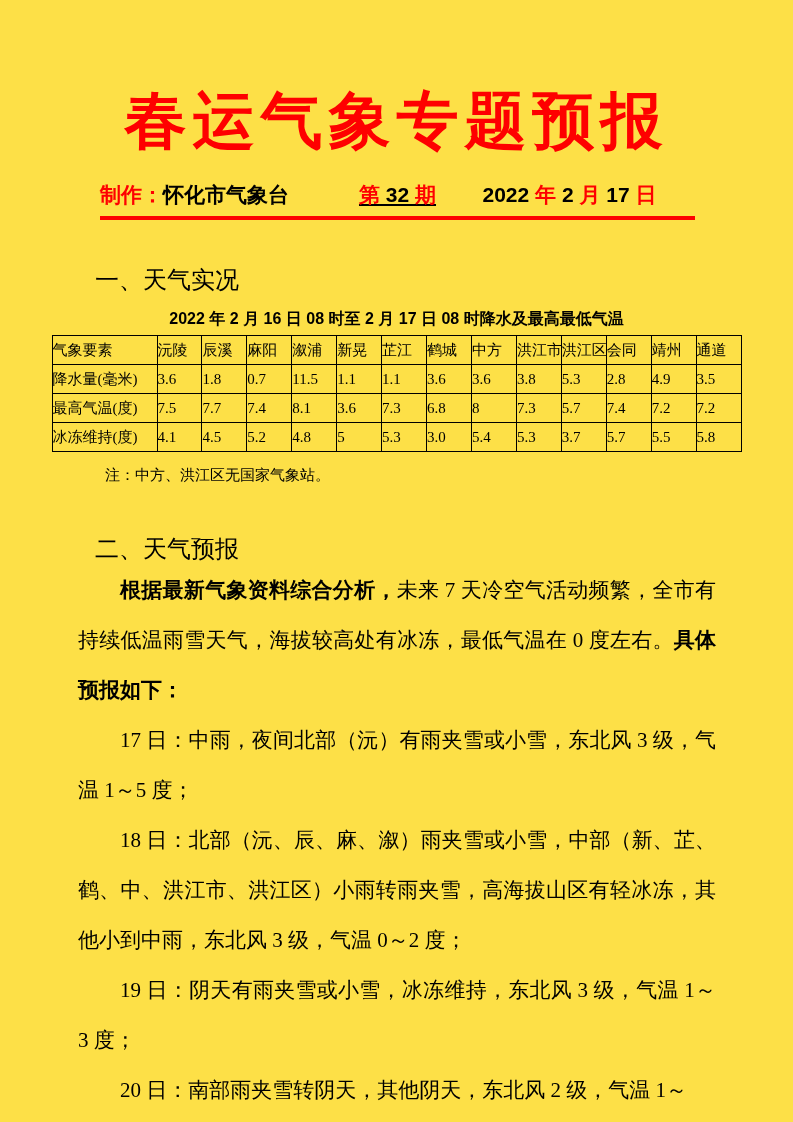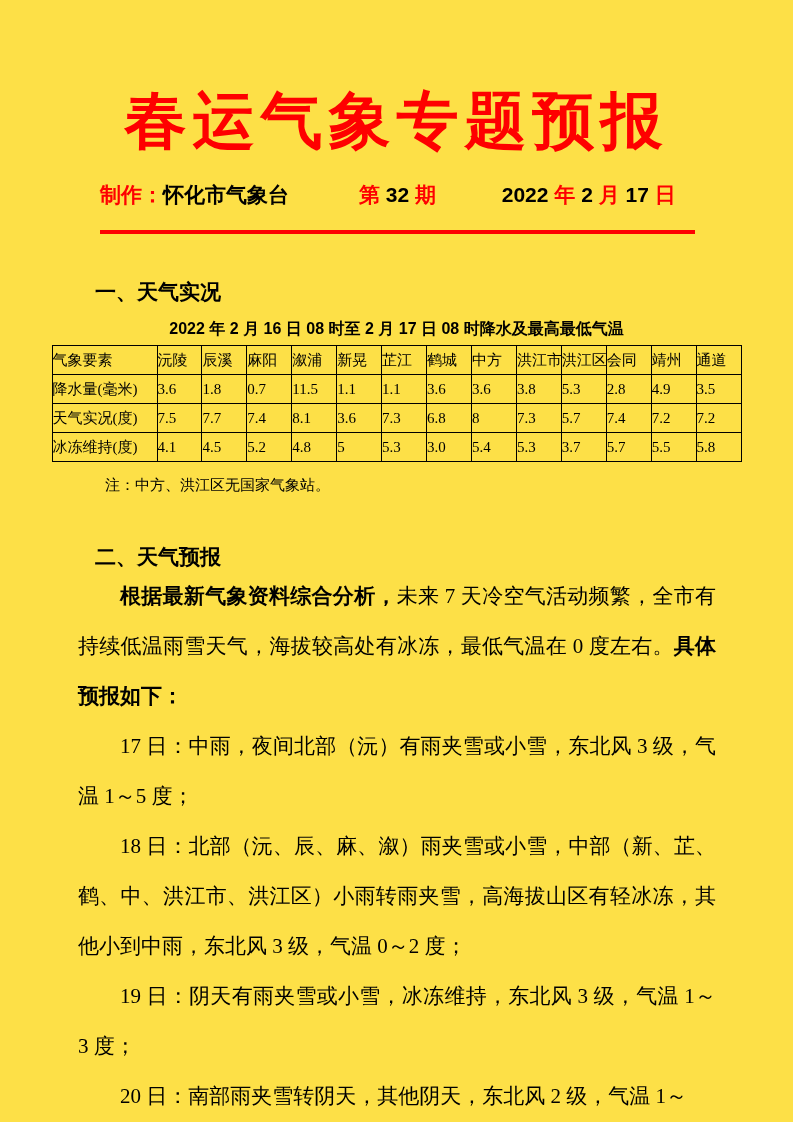--- a/index.html
+++ b/index.html
@@ -9,31 +9,31 @@
     font-family: "Liberation Serif", serif;
   }
   .doc-title {
     margin-top: 86px; text-align: center;
     color: #fe0000; font-size: 62px; font-weight: 700;
     letter-spacing: 6px; line-height: 1.15;
     font-family: "Liberation Serif", serif; white-space: nowrap;
   }
   .meta-row {
     display: flex; align-items: baseline;
-    margin: 24px 98px 0 100px; padding-bottom: 21px;
+    margin: 24px 98px 0 100px; padding-bottom: 7px;
     border-bottom: 4px solid #fe0000;
     font-family: "Liberation Sans", sans-serif;
     font-weight: 700; font-size: 21px; white-space: nowrap;
   }
   .meta-left  { flex: 1.25; text-align: left; }
-  .meta-center{ flex: 1;    text-align: center; }
-  .meta-right { flex: 1.25; text-align: center; }
+  .meta-center{ flex: 1;    text-align: center; text-decoration: underline; }
+  .meta-right { flex: 1.25; text-align: left; }
   .red { color: #fe0000; }
   .sec-heading {
-    margin: 44px 0 0 95px; font-size: 21px; font-weight: 700;
+    margin: 44px 0 0 95px; font-size: 24px; font-weight: 400;
     font-family: "Liberation Sans", sans-serif;
   }
   .sec-heading-2 { margin-top: 48px; }
   .table-title {
     margin-top: 13px; text-align: center;
     font-size: 16px; font-weight: 700;
     font-family: "Liberation Sans", sans-serif;
   }
   table.weather {
     margin: 5px auto 0; border-collapse: collapse;
@@ -105,21 +105,21 @@
         <td>1.1</td>
         <td>3.6</td>
         <td>3.6</td>
         <td>3.8</td>
         <td>5.3</td>
         <td>2.8</td>
         <td>4.9</td>
         <td>3.5</td>
       </tr>
       <tr>
-        <td class="first-col">天气实况(度)</td>
+        <td class="first-col">最高气温(度)</td>
         <td>7.5</td>
         <td>7.7</td>
         <td>7.4</td>
         <td>8.1</td>
         <td>3.6</td>
         <td>7.3</td>
         <td>6.8</td>
         <td>8</td>
         <td>7.3</td>
         <td>5.7</td>

